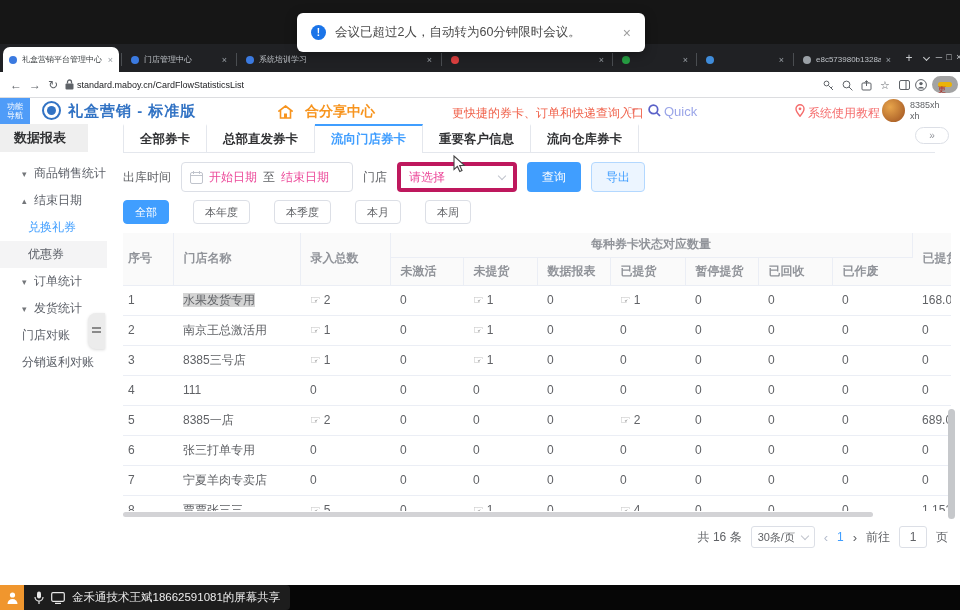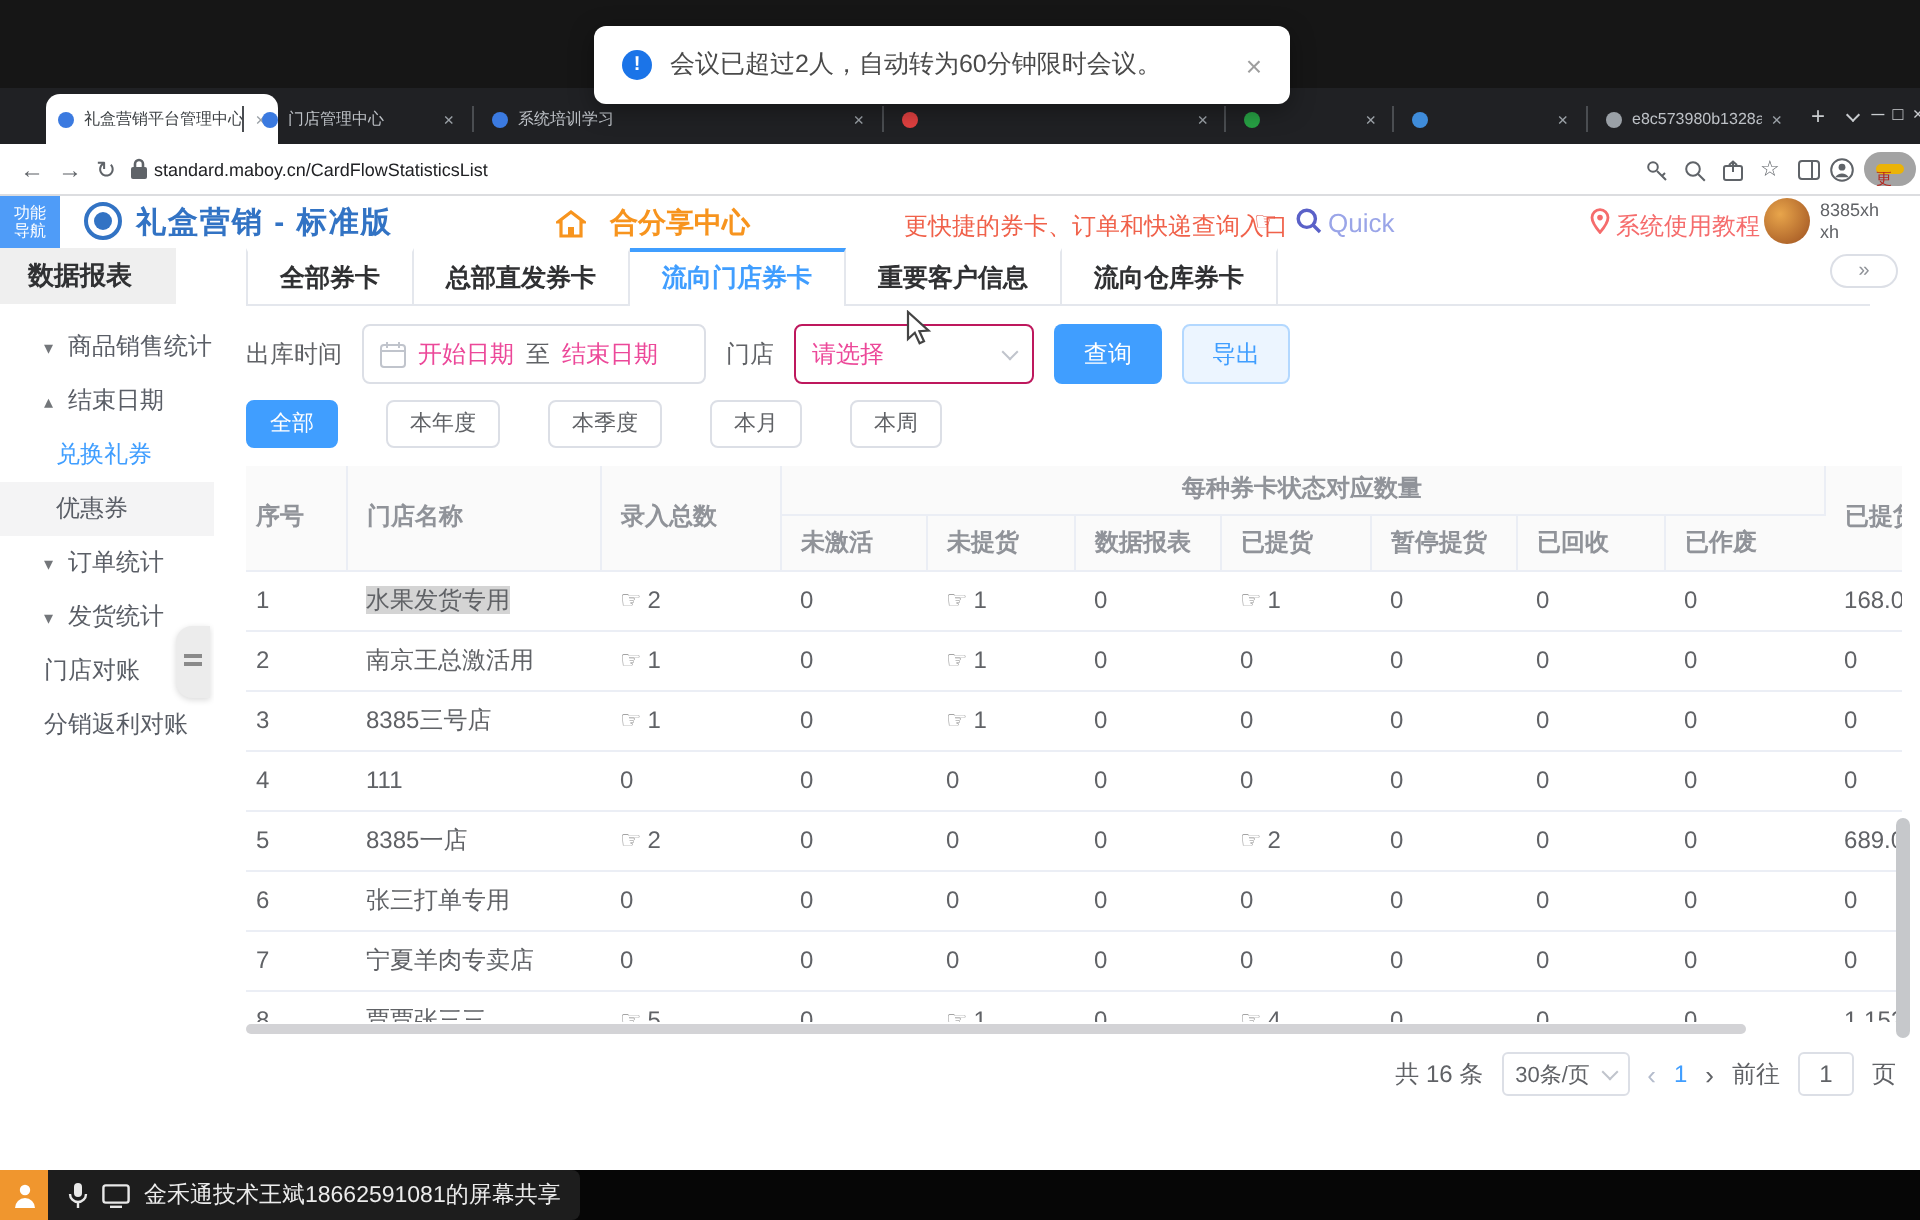--- a/index.html
+++ b/index.html
@@ -5,21 +5,21 @@
   *{margin:0;padding:0;box-sizing:border-box;}
   body{font-family:"Liberation Sans","DejaVu Sans",sans-serif;background:#444;}
   .stage{position:relative;width:960px;height:610px;overflow:hidden;background:#fff;}
 
   
   .screen-top{position:absolute;left:0;top:0;width:960px;height:44px;background:#161616;}
 
   
   .tabstrip{position:absolute;left:0;top:44px;width:960px;height:28px;background:#202124;}
   .btab{position:absolute;top:3px;height:25px;display:flex;align-items:center;gap:5px;padding:0 6px;font-size:8px;color:#bdc1c6;overflow:hidden;}
-  .btab.active{background:#fff;border-radius:7px 7px 0 0;color:#3c4043;margin-left:20px;}
+  .btab.active{background:#fff;border-radius:7px 7px 0 0;color:#3c4043;}
   .btab .dot{width:8px;height:8px;border-radius:50%;flex:none;}
   .btab .lbl{white-space:nowrap;overflow:hidden;text-overflow:clip;flex:1;}
   .btab .tclose{color:#9aa0a6;font-size:9px;flex:none;}
   .tsep{position:absolute;top:9px;width:1px;height:13px;background:#4a4d51;}
   .newtab{position:absolute;left:901px;top:6px;width:16px;height:16px;color:#c9cccf;font-size:12px;text-align:center;line-height:16px;border-radius:50%;}
   .winctl{position:absolute;top:4px;height:18px;color:#c9cccf;font-size:9px;line-height:18px;text-align:center;width:14px;}
   .chev{display:inline-block;width:5px;height:5px;border-right:1px solid #c9cccf;border-bottom:1px solid #c9cccf;transform:rotate(45deg);}
 
   
   .toolbar{position:absolute;left:0;top:72px;width:960px;height:26px;background:#fff;border-bottom:1px solid #dcdde0;}
@@ -61,21 +61,21 @@
   .ptabs{position:absolute;left:16px;top:0;height:29px;display:flex;border-bottom:1px solid #e4e7ed;width:812px;}
   .ptab{height:29px;line-height:27px;padding:0 16px;font-size:12.5px;font-weight:bold;color:#303133;border-right:1px solid #e4e7ed;border-top:2px solid transparent;}
   .ptab:first-child{border-left:1px solid #e4e7ed;}
   .ptab.active{color:#409eff;border-top:2px solid #409eff;background:#fff;}
   .expand-pill{position:absolute;left:808px;top:3px;width:34px;height:17px;border:1px solid #dcdfe6;border-radius:9px;background:#fff;color:#909399;font-size:10px;text-align:center;line-height:15px;}
 
   
   .filters{position:absolute;left:16px;top:38px;height:30px;display:flex;align-items:center;gap:10px;font-size:12px;color:#606266;}
   .dateinput{width:172px;height:30px;border:1px solid #dcdfe6;border-radius:4px;display:flex;align-items:center;gap:6px;padding:0 8px;}
   .ph{color:#ec4899;font-size:12px;}
-  .selectbox{width:120px;height:30px;border:1px solid #be185d;border-radius:4px;display:flex;align-items:center;justify-content:space-between;padding:0 8px;}
+  .selectbox{width:120px;height:30px;border:4px solid #be185d;border-radius:4px;display:flex;align-items:center;justify-content:space-between;padding:0 8px;}
   .sel-chev{width:6px;height:6px;border-right:1px solid #c0c4cc;border-bottom:1px solid #c0c4cc;transform:rotate(45deg);margin-top:-3px;}
   .btn-primary{height:30px;padding:0 15px;background:#409eff;color:#fff;border-radius:4px;font-size:12px;line-height:30px;}
   .btn-plain{height:30px;padding:0 14px;background:#ecf5ff;border:1px solid #b3d8ff;color:#409eff;border-radius:4px;font-size:12px;line-height:28px;}
 
   
   .ranges{position:absolute;left:16px;top:76px;display:flex;gap:24px;}
   .rbtn{height:24px;padding:0 11px;border:1px solid #dcdfe6;border-radius:4px;font-size:11px;color:#606266;line-height:22px;background:#fff;}
   .rbtn.active{background:#409eff;border-color:#409eff;color:#fff;}
 
   

